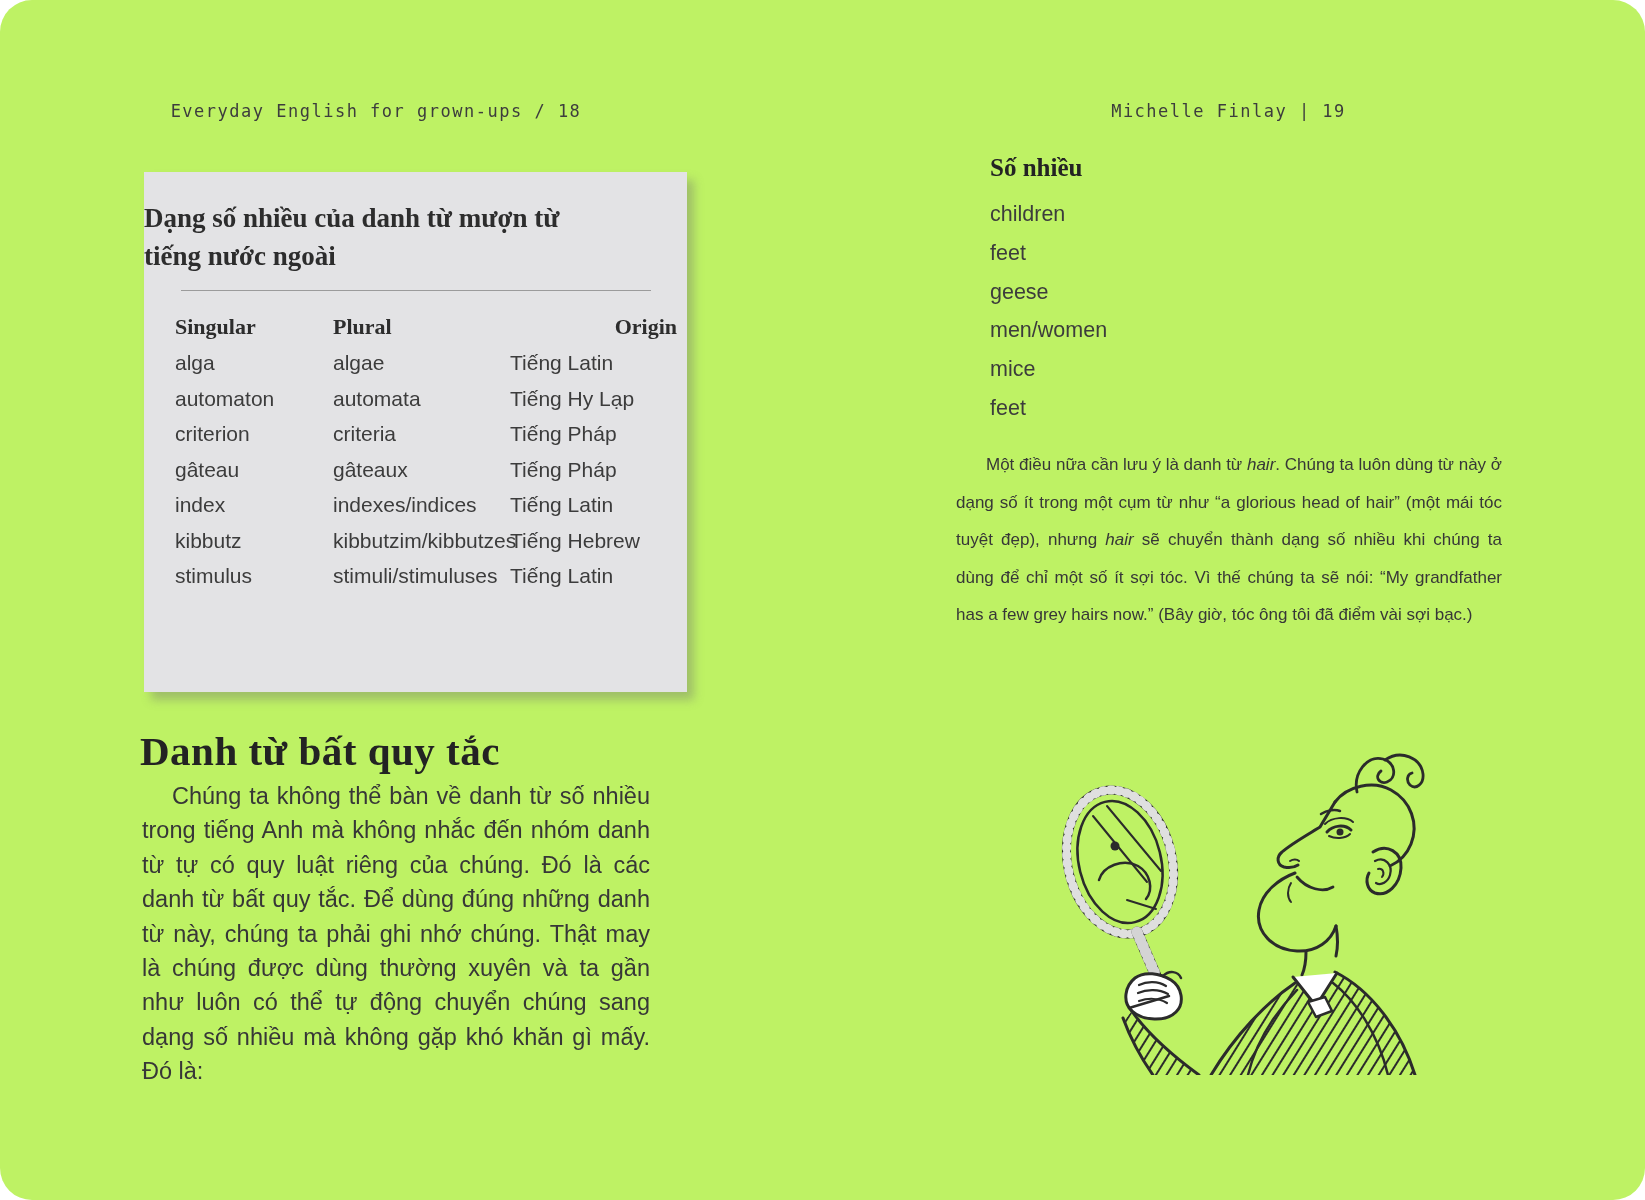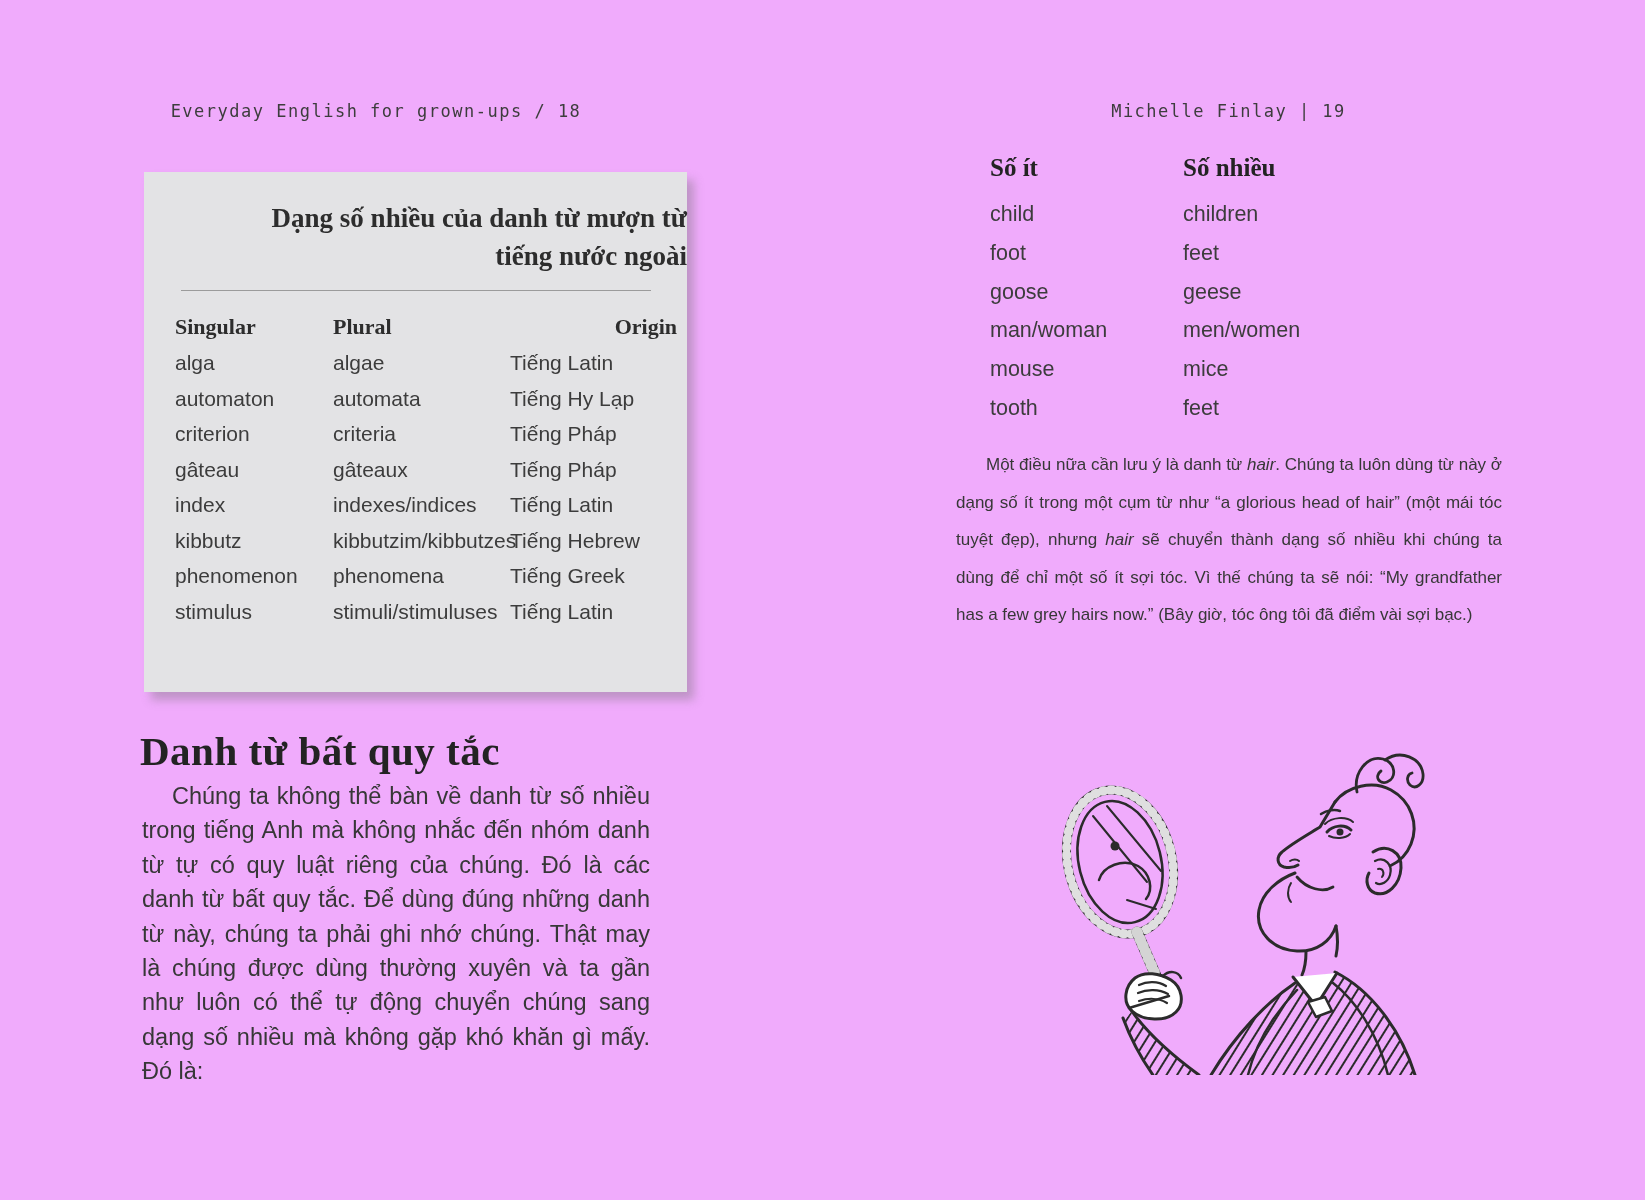--- a/index.html
+++ b/index.html
@@ -1,34 +1,34 @@
 <!DOCTYPE html>
 <html><head>
 <meta charset="utf-8">
 <style>
   html,body{margin:0;padding:0;background:#ffffff;}
   .canvas{
-    position:relative;width:1645px;height:1200px;background:#f0abfc;overflow:hidden;
-    font-family:"Liberation Sans",sans-serif;color:#363636;
+    position:relative;width:1645px;height:1200px;background:#bef264;overflow:hidden;
+    font-family:"Liberation Sans",sans-serif;color:#363636;border-radius:32px;
   }
   
   .running-head{
     position:absolute;top:101px;text-align:center;
     font-family:"DejaVu Sans Mono",monospace;font-size:17px;letter-spacing:1.5px;color:#3d3d3d;
   }
   .running-head.lh{left:122px;width:508px;}
   .running-head.rh{left:956px;width:545px;}
 
   
   .noun-box{
     position:absolute;left:144px;top:172px;width:543px;height:520px;
     background:#e3e3e5;box-shadow:7px 8px 9px rgba(110,110,110,0.38);
   }
   .box-title{
-    margin-top:27px;text-align:right;
+    margin-top:27px;text-align:left;
     font-family:"Liberation Serif","DejaVu Serif",serif;font-weight:bold;
     font-size:27px;line-height:38px;color:#2d2d2d;
   }
   .box-rule{width:470px;margin:15px auto 0 auto;border:none;border-top:1.5px solid #9b9b9b;}
   .noun-table{margin:17px 0 0 31px;}
   .noun-row{
     display:grid;grid-template-columns:158px 177px 167px;
     line-height:35.5px;font-size:21px;color:#3c3c3c;white-space:nowrap;
   }
   .noun-row.head{
@@ -106,47 +106,33 @@
         <span class="c1">index</span>
         <span class="c2">indexes/indices</span>
         <span class="c3">Tiếng Latin</span>
       </div>
       <div class="noun-row">
         <span class="c1">kibbutz</span>
         <span class="c2">kibbutzim/kibbutzes</span>
         <span class="c3">Tiếng Hebrew</span>
       </div>
       <div class="noun-row">
-        <span class="c1">phenomenon</span>
-        <span class="c2">phenomena</span>
-        <span class="c3">Tiếng Greek</span>
-      </div>
-      <div class="noun-row">
         <span class="c1">stimulus</span>
         <span class="c2">stimuli/stimuluses</span>
         <span class="c3">Tiếng Latin</span>
       </div>
     </div>
   </div>
 
   <h2 class="section-heading">Danh từ bất quy tắc</h2>
   <p class="body-par left-par">Chúng ta không thể bàn về danh từ số nhiều trong tiếng Anh mà không nhắc đến nhóm danh từ tự có quy luật riêng của chúng. Đó là các danh từ bất quy tắc. Để dùng đúng những danh từ này, chúng ta phải ghi nhớ chúng. Thật may là chúng được dùng thường xuyên và ta gần như luôn có thể tự động chuyển chúng sang dạng số nhiều mà không gặp khó khăn gì mấy. Đó là:</p>
 
   <div class="running-head rh">Michelle Finlay | 19</div>
 
   <div class="irregular-list">
-    <div class="ir-col c1">
-      <div class="ir-head">Số ít</div>
-      <div class="ir-item">child</div>
-      <div class="ir-item">foot</div>
-      <div class="ir-item">goose</div>
-      <div class="ir-item">man/woman</div>
-      <div class="ir-item">mouse</div>
-      <div class="ir-item">tooth</div>
-    </div>
     <div class="ir-col c2">
       <div class="ir-head">Số nhiều</div>
       <div class="ir-item">children</div>
       <div class="ir-item">feet</div>
       <div class="ir-item">geese</div>
       <div class="ir-item">men/women</div>
       <div class="ir-item">mice</div>
       <div class="ir-item">feet</div>
     </div>
   </div>

